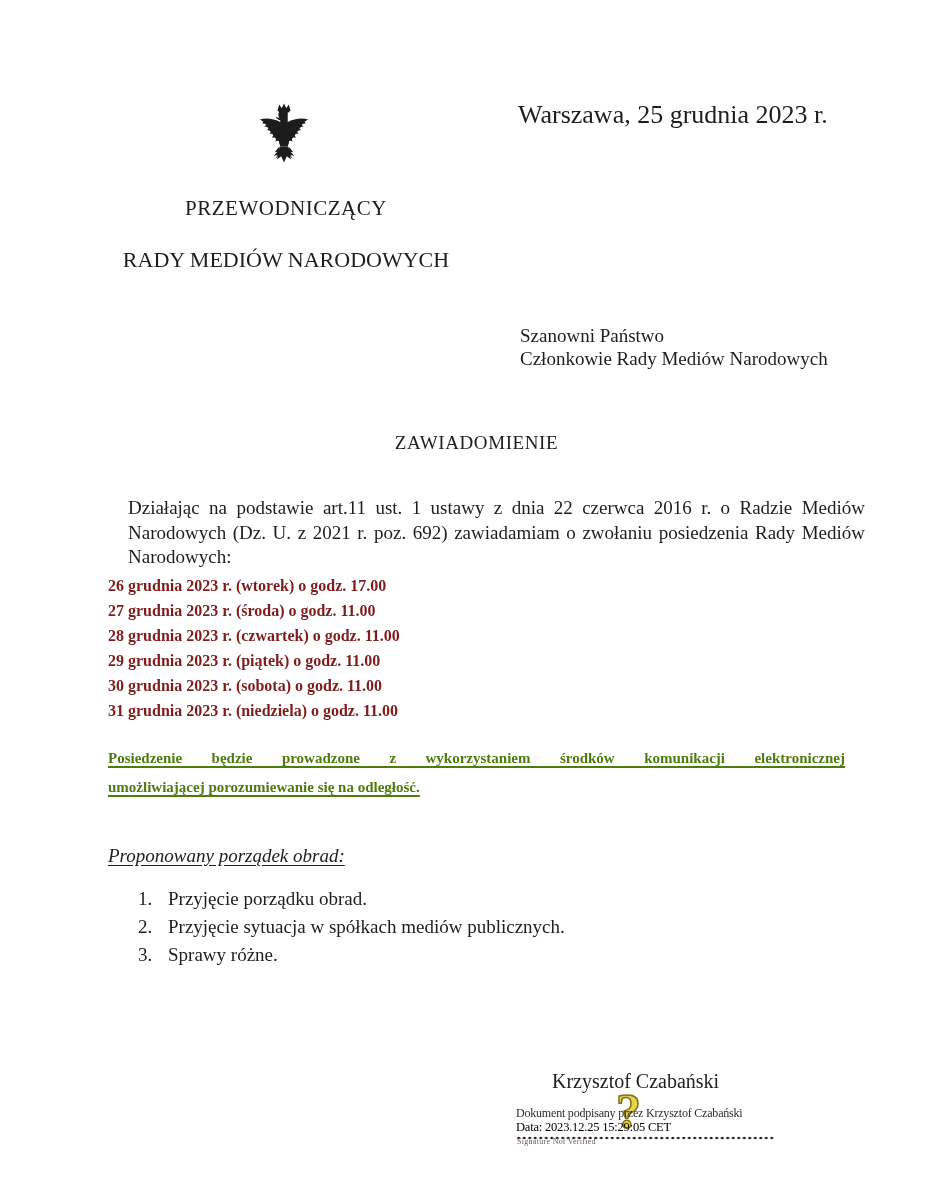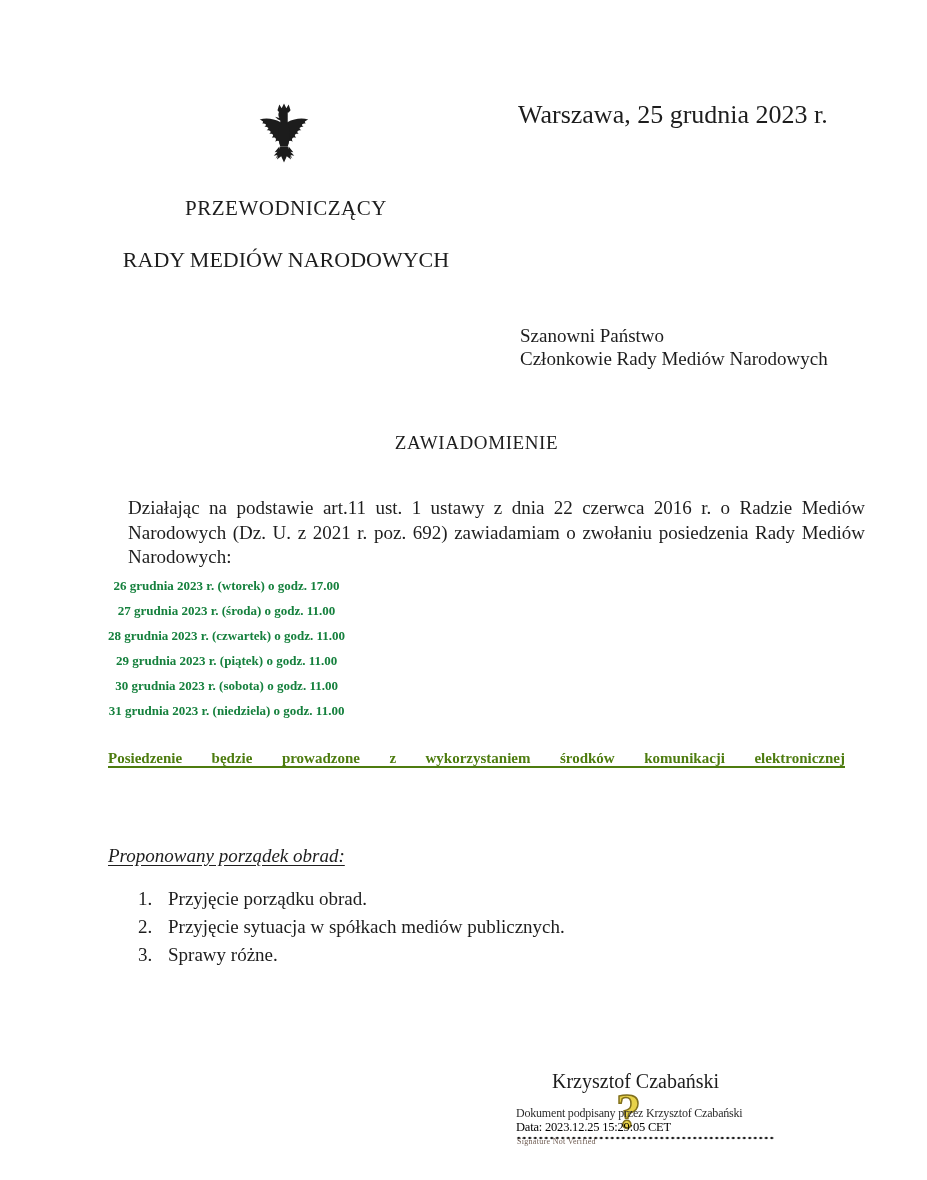--- a/index.html
+++ b/index.html
@@ -24,21 +24,21 @@
   .office-title .line2 { font-size: 22px; margin-top: 26px; white-space: nowrap; }
 
   .recipient { left: 520px; top: 324px; font-size: 19px; line-height: 23px; }
 
   .notice-title { left: 108px; top: 432px; width: 737px; text-align: center; font-size: 19px; letter-spacing: 0.6px; }
 
   .intro { left: 108px; top: 496px; width: 737px; font-size: 19px; line-height: 24.6px; margin-left: 20px; }
   .jline { text-align: justify; text-align-last: justify; }
   .lline { text-align: left; }
 
-  .dates { left: 108px; top: 574px; font-size: 13px; font-weight: bold; line-height: 24.9px; color: #15803d; text-align: center; }
+  .dates { left: 108px; top: 574px; font-size: 16px; font-weight: bold; line-height: 24.9px; color: #7f1d1d; }
 
   .remote { left: 108px; top: 744px; width: 737px; font-size: 15px; font-weight: bold; line-height: 29px; color: #4d7c0f; }
   .remote .u { text-decoration: underline; text-decoration-thickness: 2px; text-underline-offset: 3px; }
 
   .agenda-heading { left: 108px; top: 845px; font-size: 19px; font-style: italic; }
   .agenda-heading span { text-decoration: underline; text-underline-offset: 3px; }
 
   .agenda { left: 108px; top: 888px; font-size: 19px; }
   .agenda .row { display: flex; height: 28px; align-items: flex-start; }
   .agenda .num { width: 30px; margin-left: 30px; flex: none; }
@@ -104,20 +104,21 @@
     <div>26 grudnia 2023 r. (wtorek) o godz. 17.00</div>
     <div>27 grudnia 2023 r. (środa) o godz. 11.00</div>
     <div>28 grudnia 2023 r. (czwartek) o godz. 11.00</div>
     <div>29 grudnia 2023 r. (piątek) o godz. 11.00</div>
     <div>30 grudnia 2023 r. (sobota) o godz. 11.00</div>
     <div>31 grudnia 2023 r. (niedziela) o godz. 11.00</div>
   </div>
 
   <div class="abs remote">
     <div class="jline"><span class="u">Posiedzenie będzie prowadzone z wykorzystaniem środków komunikacji elektronicznej</span></div>
+    <div class="lline"><span class="u">umożliwiającej porozumiewanie się na odległość.</span></div>
   </div>
 
   <div class="abs agenda-heading">
     <span>Proponowany porządek obrad:</span>
   </div>
 
   <div class="abs agenda">
     <div class="row">
       <span class="num">1.</span>
       <span>Przyjęcie porządku obrad.</span>

